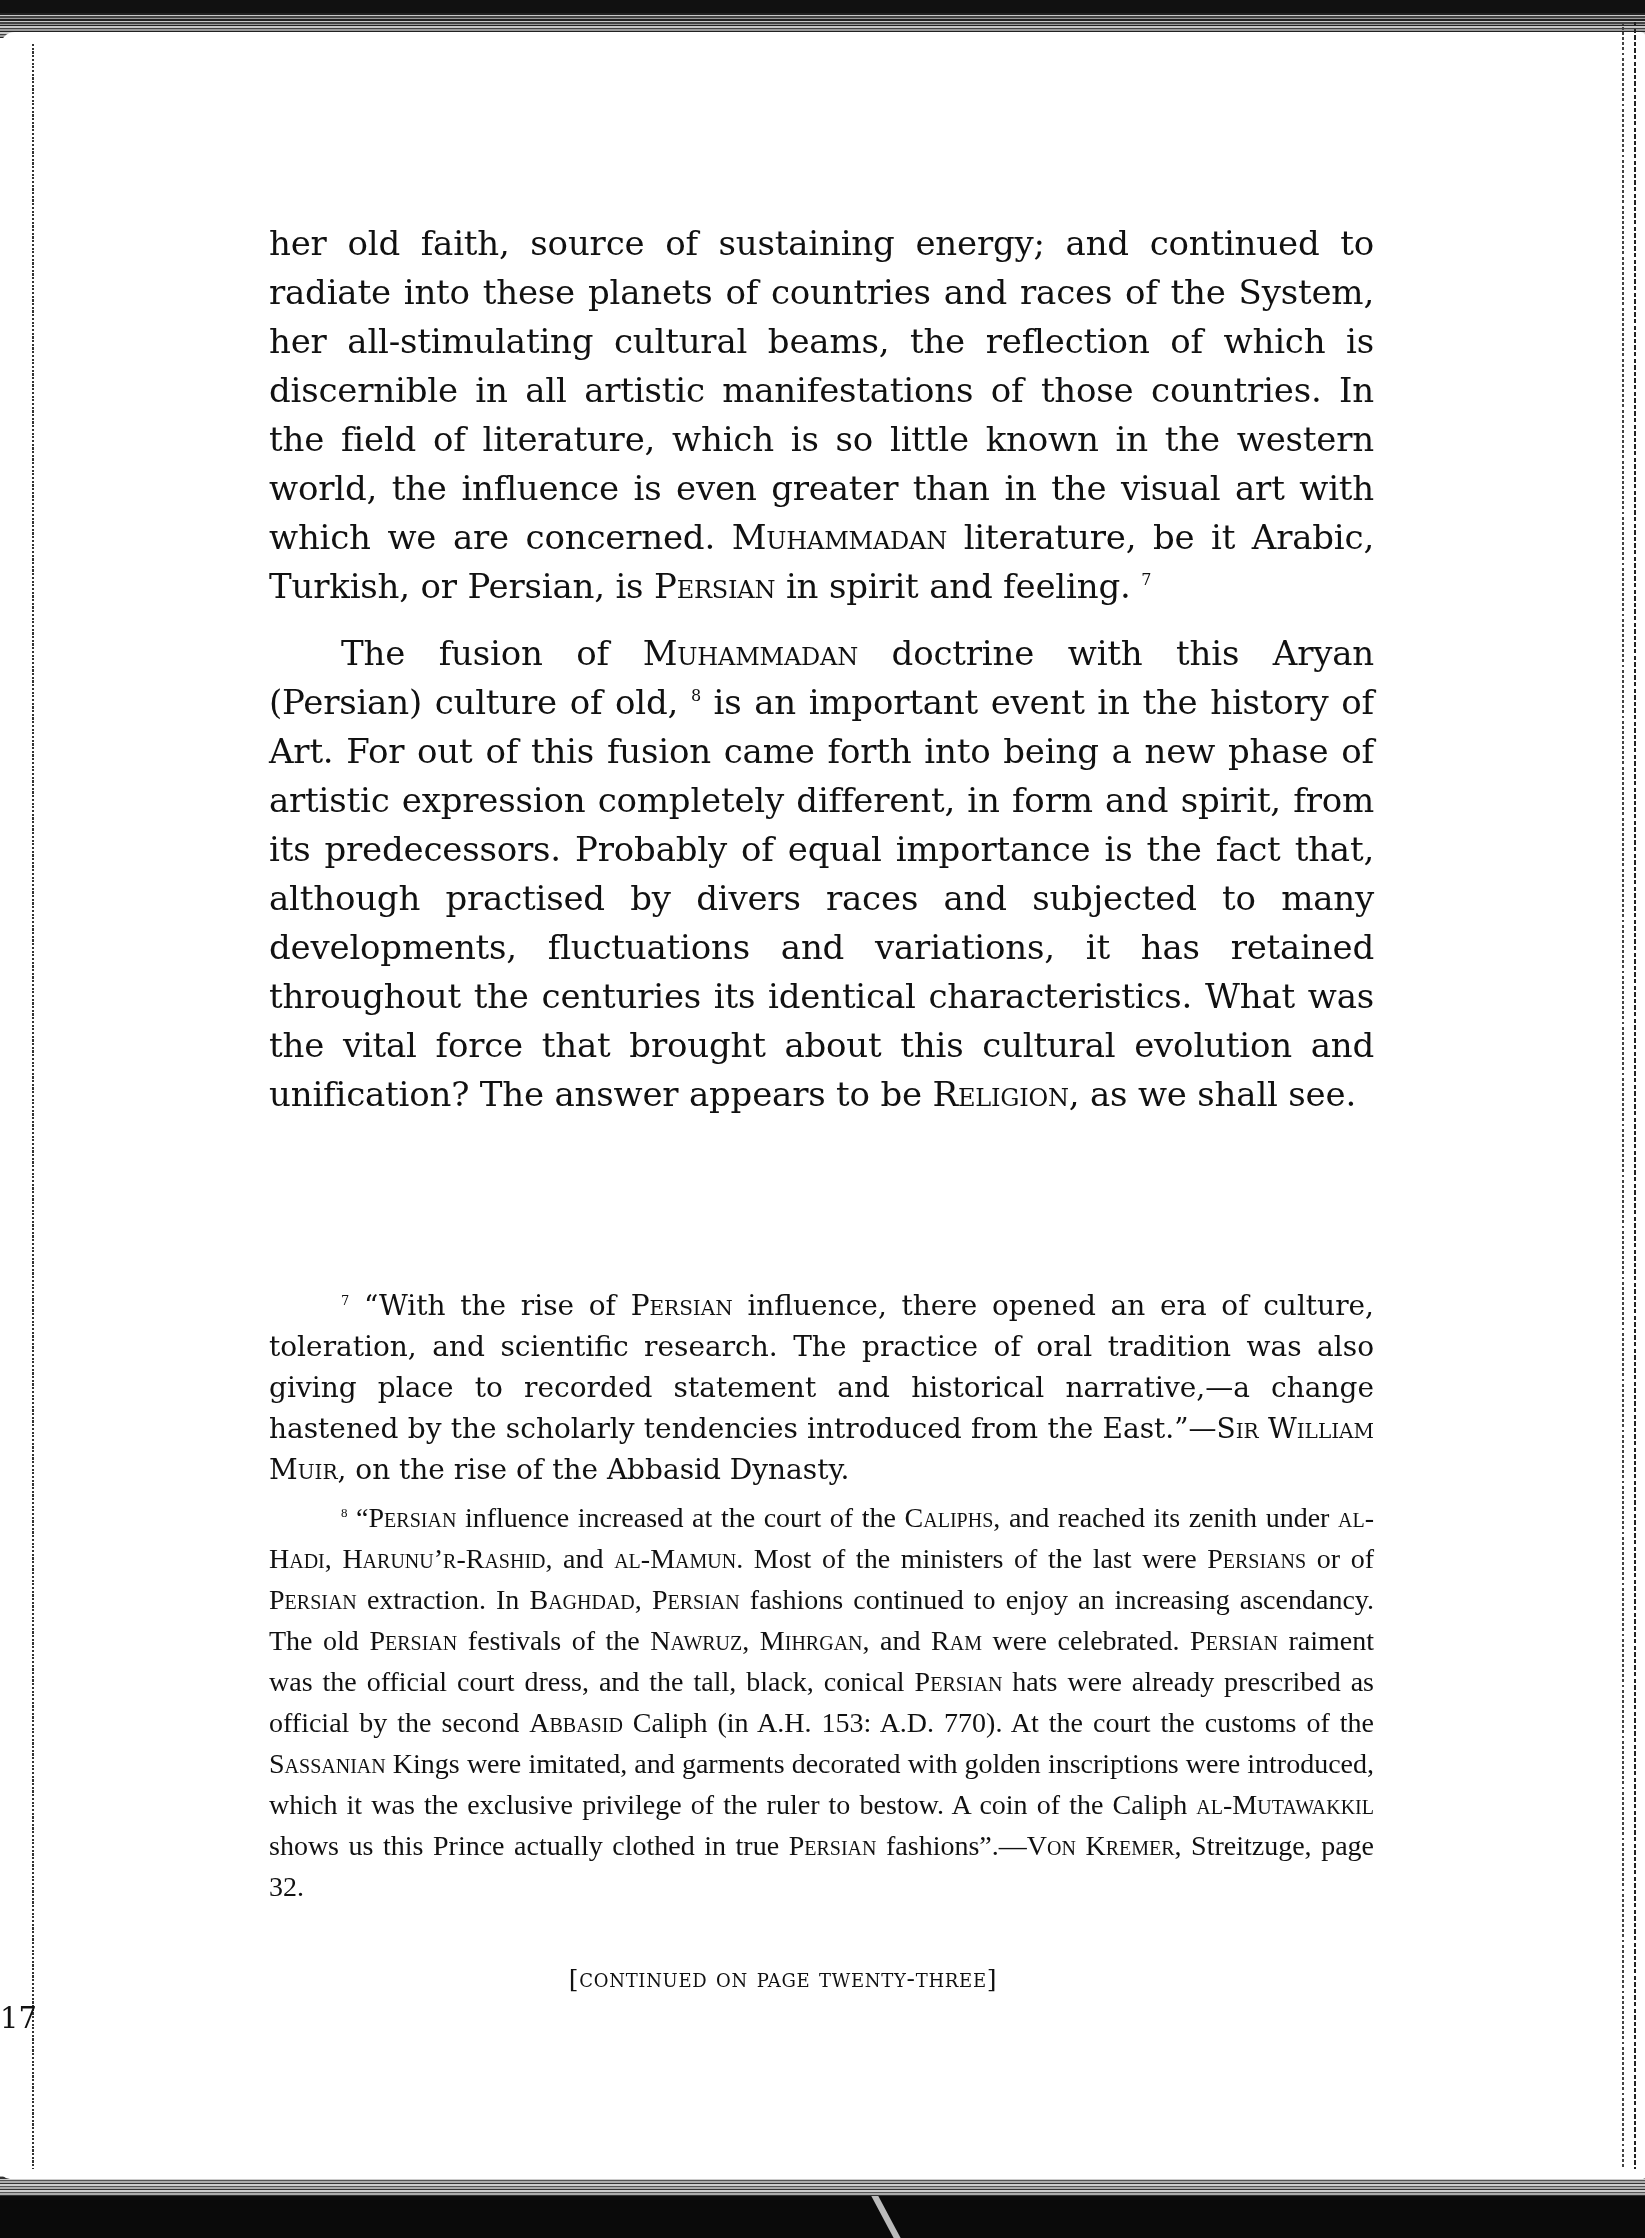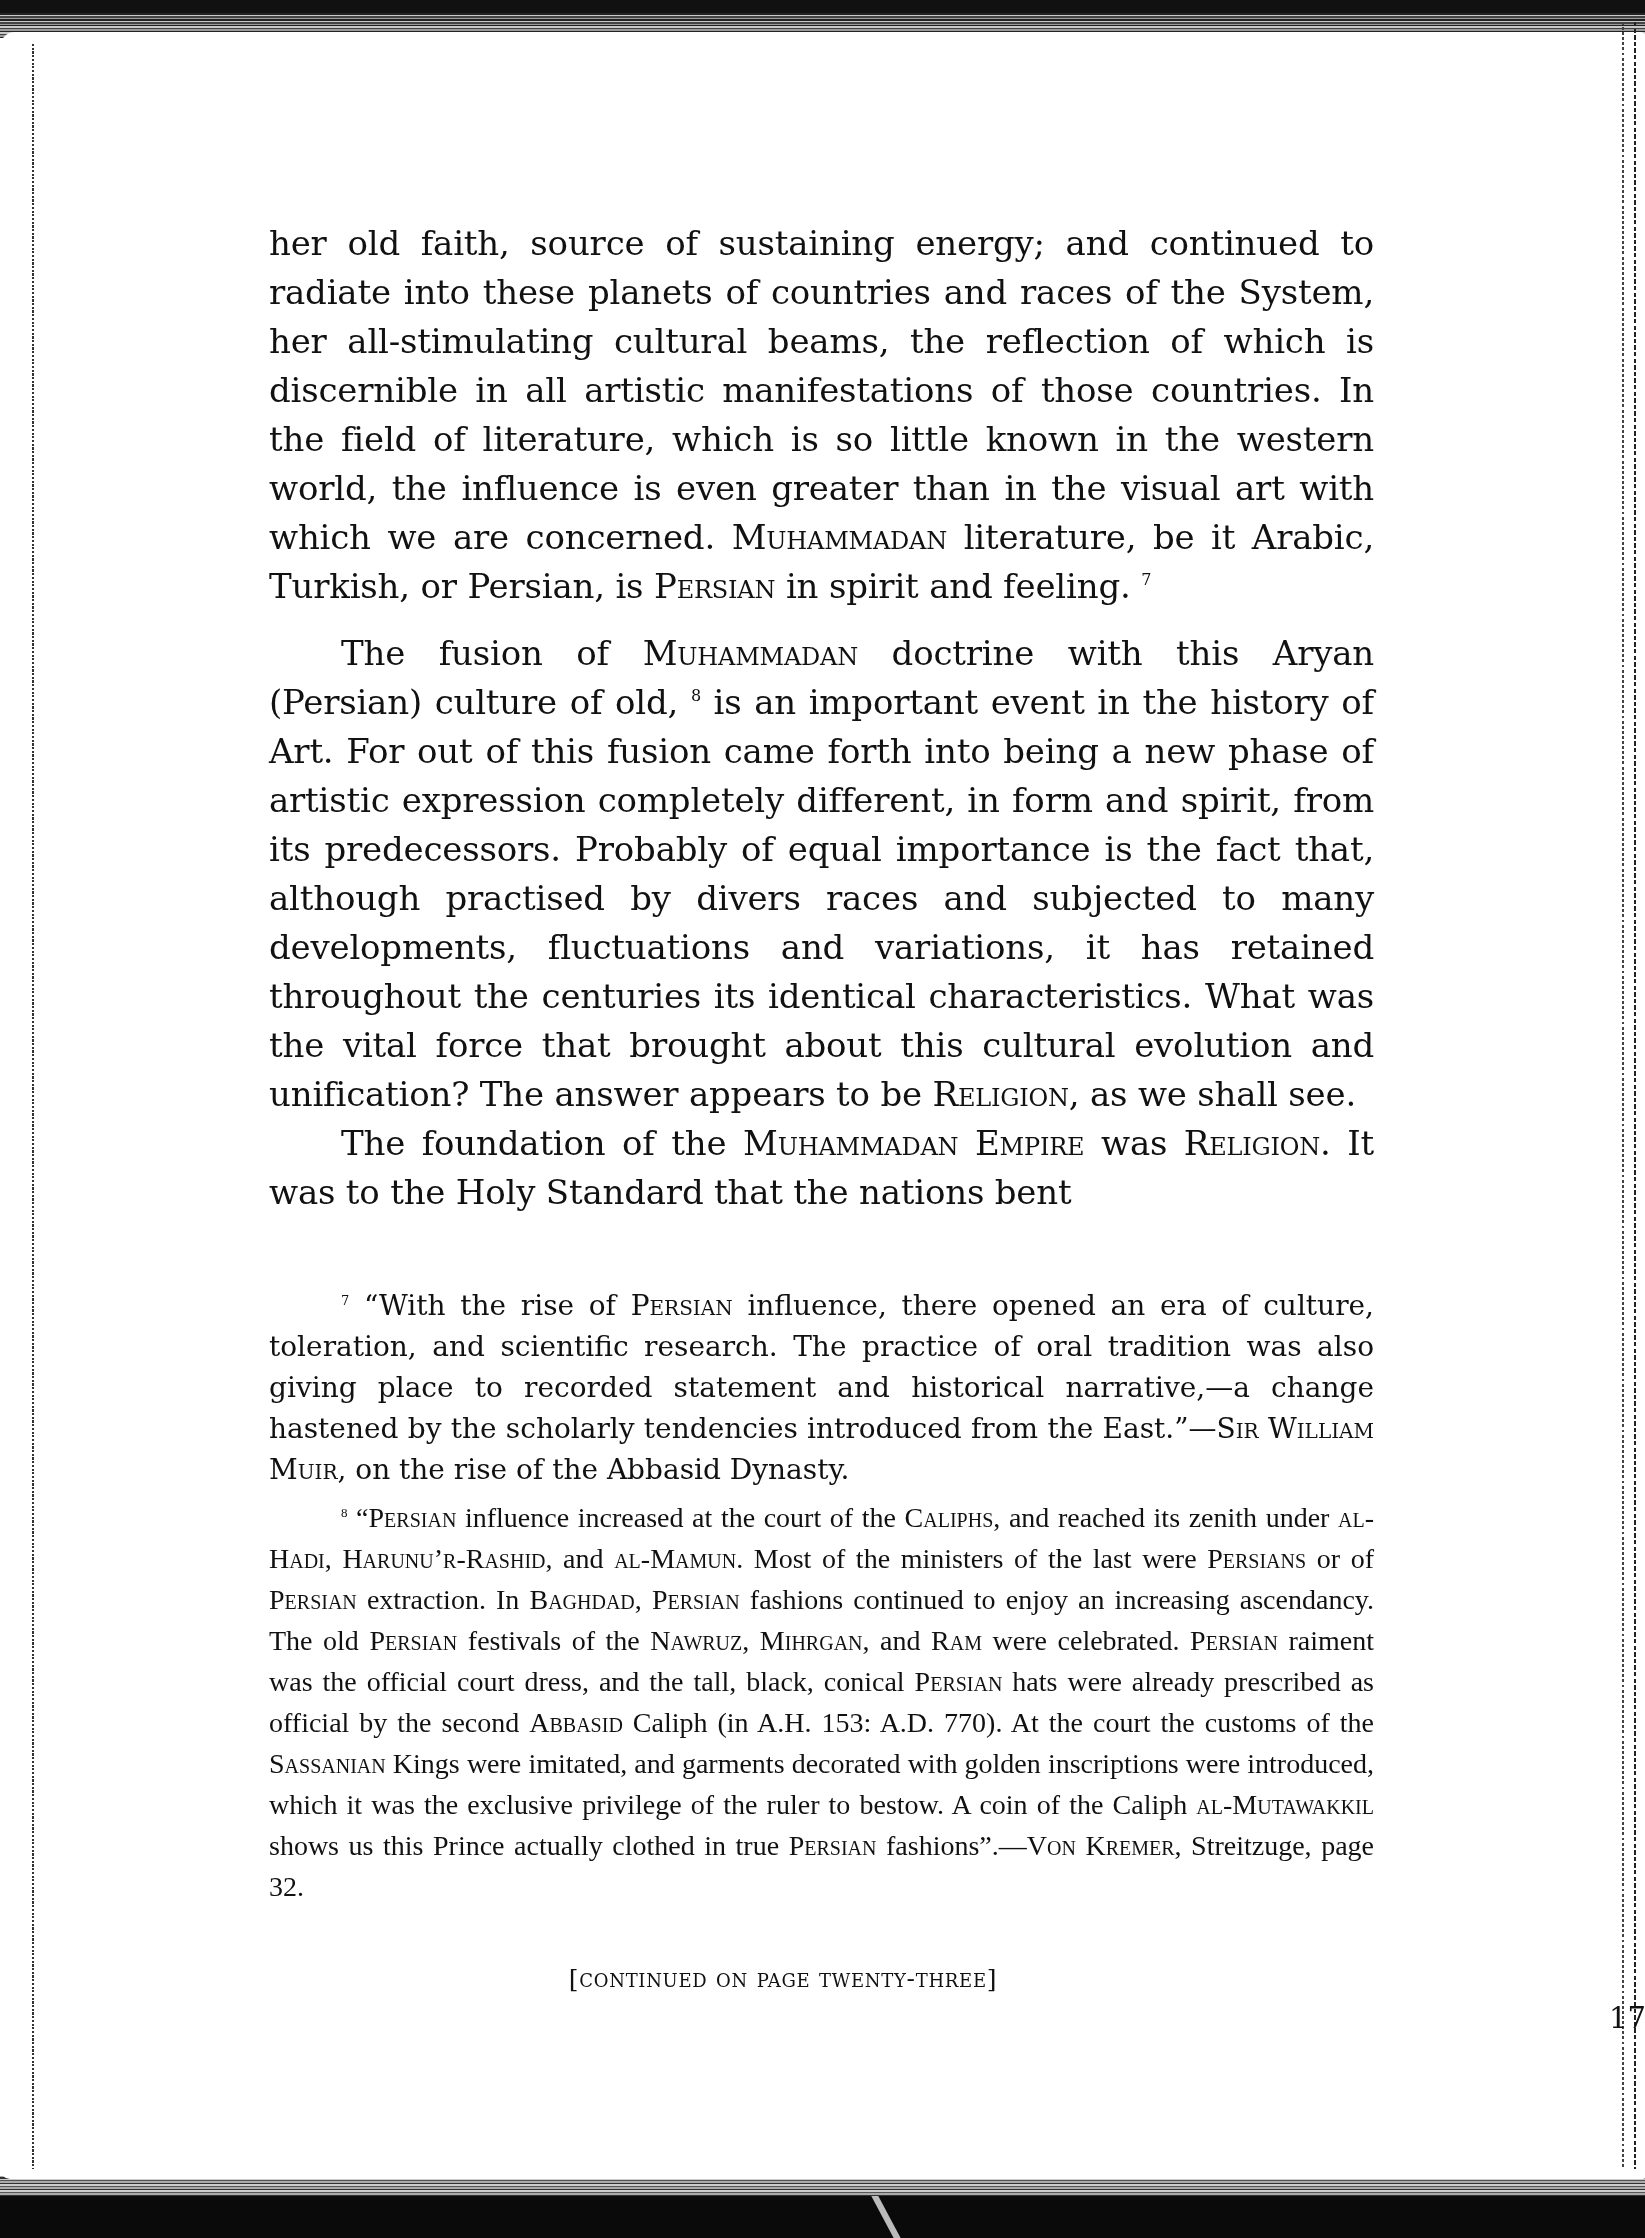--- a/index.html
+++ b/index.html
@@ -72,40 +72,39 @@
   .footnotes p { margin:0; text-indent:72px; }
   .footnotes p + p { margin-top:7.3px;font-family:Liberation Serif, serif; }
   .footnotes sup { font-size:13px; vertical-align:10.2px; }
   .continued {
     position:absolute; left:0; width:1566px; top:1964px;
     text-align:center; font-size:25px; letter-spacing:0.7px;
     font-variant:small-caps;
   }
   .page-number {
     position:absolute; left:0; width:1646px; top:2001px;
-    text-align:right; font-size:29px;
+    text-align:left; font-size:29px;
   }
 </style>
 </head>
 <body>
 
 <div class="scan-top"></div>
 <div class="edge-left"></div>
 <div class="edge-right"></div>
 <div class="edge-right2"></div>
 <div class="scan-bottom">
   <div class="band"></div>
   <div class="streak"></div>
 </div>
 <div class="page-corner-bottom"></div>
 
 <div class="text-block body-text">
   <p><span>her old faith, source of sustaining energy; and continued to radiate into these planets of countries and races of the System, her all-stimulating cultural beams, the reflection of which is discernible in all artistic manifestations of those countries. In the field of literature, which is so little known in the western world, the influence is even greater than in the visual art with which we are concerned. </span><span class="sc">Muhammadan</span><span> literature, be it Arabic, Turkish, or Persian, is </span><span class="sc">Persian</span><span> in spirit and feeling.</span>&nbsp;<sup>7</sup></p>
   <p class="indent gap"><span>The fusion of </span><span class="sc">Muhammadan</span><span> doctrine with this Aryan (Persian) culture of old,</span>&nbsp;<sup>8</sup><span> is an important event in the history of Art. For out of this fusion came forth into being a new phase of artistic expression completely different, in form and spirit, from its predecessors. Probably of equal importance is the fact that, although practised by divers races and subjected to many developments, fluctuations and variations, it has retained throughout the centuries its identical characteristics. What was the vital force that brought about this cultural evolution and unification? The answer appears to be </span><span class="sc">Religion</span><span>, as we shall see.</span></p>
-  <p class="indent"><span>The foundation of the </span><span class="sc">Muhammadan Empire</span><span> was </span><span class="sc">Religion</span><span>. It was to the Holy Standard that the nations bent</span></p>
 </div>
 
 <div class="text-block footnotes">
   <p><sup>7</sup>&nbsp;<span>“With the rise of </span><span class="sc">Persian</span><span> influence, there opened an era of culture, toleration, and scientific research. The practice of oral tradition was also giving place to recorded statement and historical narrative,—a change hastened by the scholarly tendencies introduced from the East.”—</span><span class="sc">Sir William Muir</span><span>, on the rise of the Abbasid Dynasty.</span></p>
   <p><sup>8</sup>&nbsp;<span>“</span><span class="sc">Persian</span><span> influence increased at the court of the </span><span class="sc">Caliphs</span><span>, and reached its zenith under </span><span class="sc">al-Hadi</span><span>, </span><span class="sc">Harunu’r-Rashid</span><span>, and </span><span class="sc">al-Mamun</span><span>. Most of the ministers of the last were </span><span class="sc">Persians</span><span> or of </span><span class="sc">Persian</span><span> extraction. In </span><span class="sc">Baghdad</span><span>, </span><span class="sc">Persian</span><span> fashions continued to enjoy an increasing ascendancy. The old </span><span class="sc">Persian</span><span> festivals of the </span><span class="sc">Nawruz</span><span>, </span><span class="sc">Mihrgan</span><span>, and </span><span class="sc">Ram</span><span> were celebrated. </span><span class="sc">Persian</span><span> raiment was the official court dress, and the tall, black, conical </span><span class="sc">Persian</span><span> hats were already prescribed as official by the second </span><span class="sc">Abbasid</span><span> Caliph (in A.H. 153: A.D. 770). At the court the customs of the </span><span class="sc">Sassanian</span><span> Kings were imitated, and garments decorated with golden inscriptions were introduced, which it was the exclusive privilege of the ruler to bestow. A coin of the Caliph </span><span class="sc">al-Mutawakkil</span><span> shows us this Prince actually clothed in true </span><span class="sc">Persian</span><span> fashions”.—</span><span class="sc">Von Kremer</span><span>, Streitzuge, page 32.</span></p>
 </div>
 
 <div class="continued">[continued on page twenty-three]</div>
 <div class="page-number">17</div>
 

